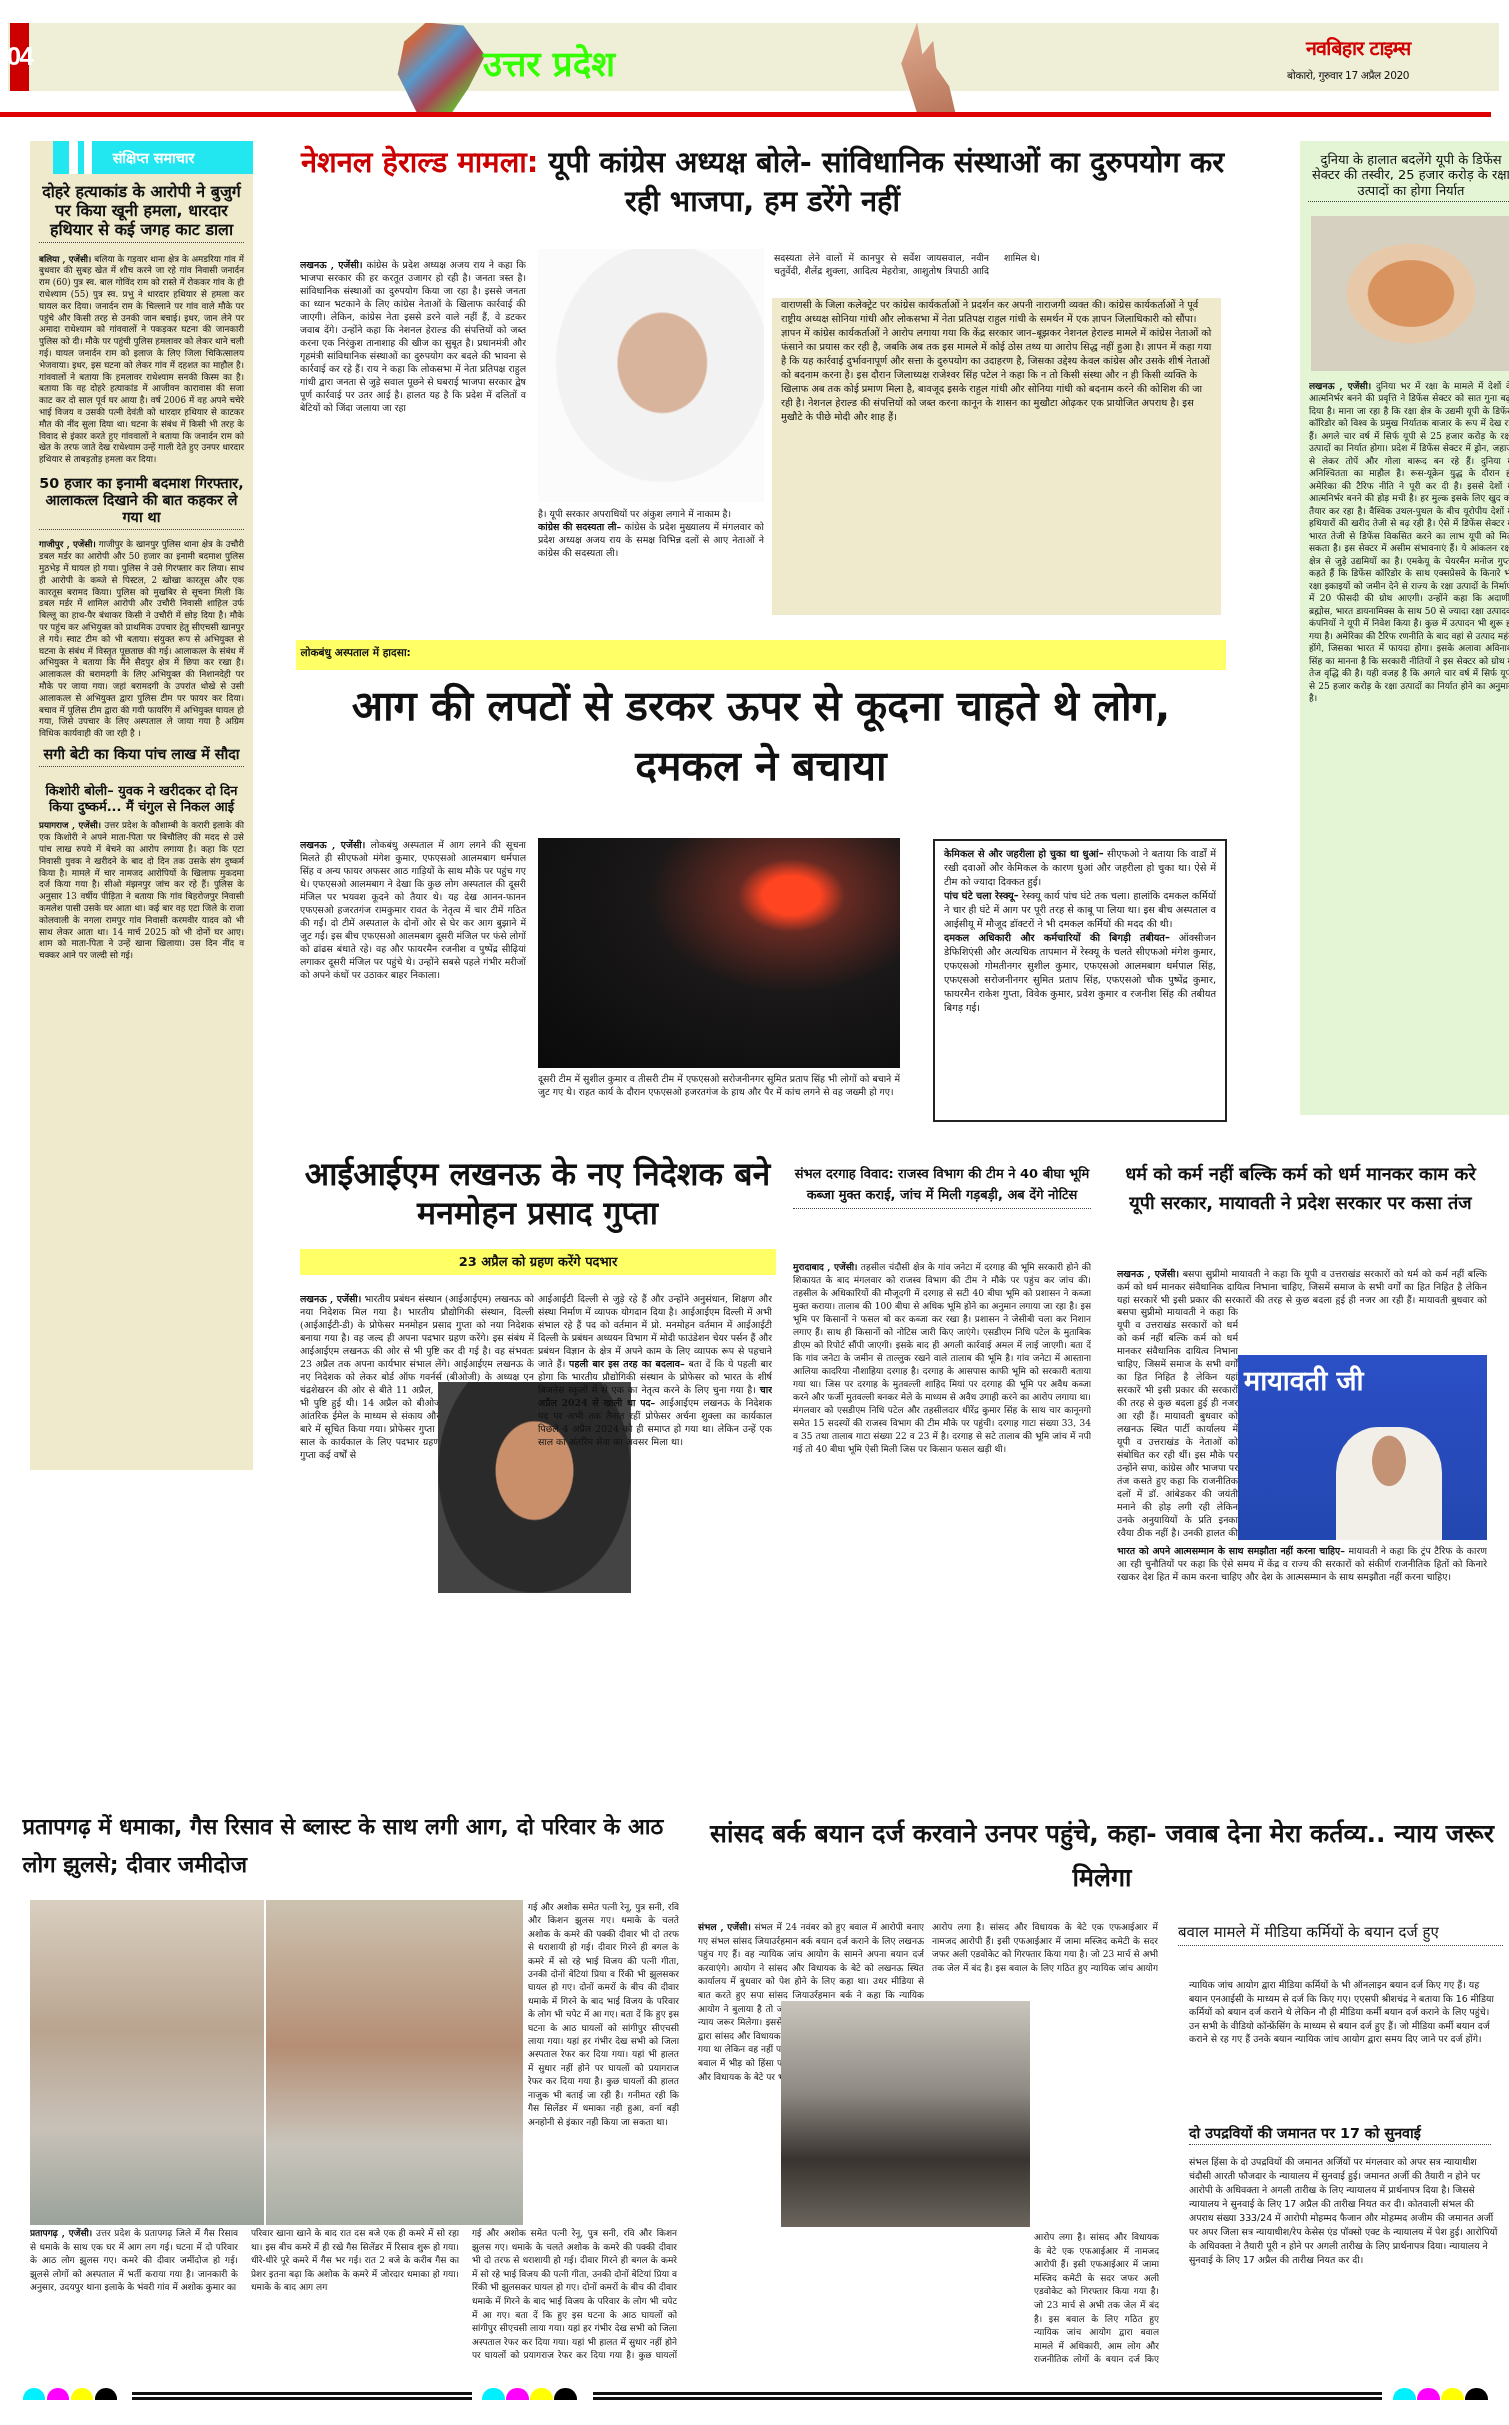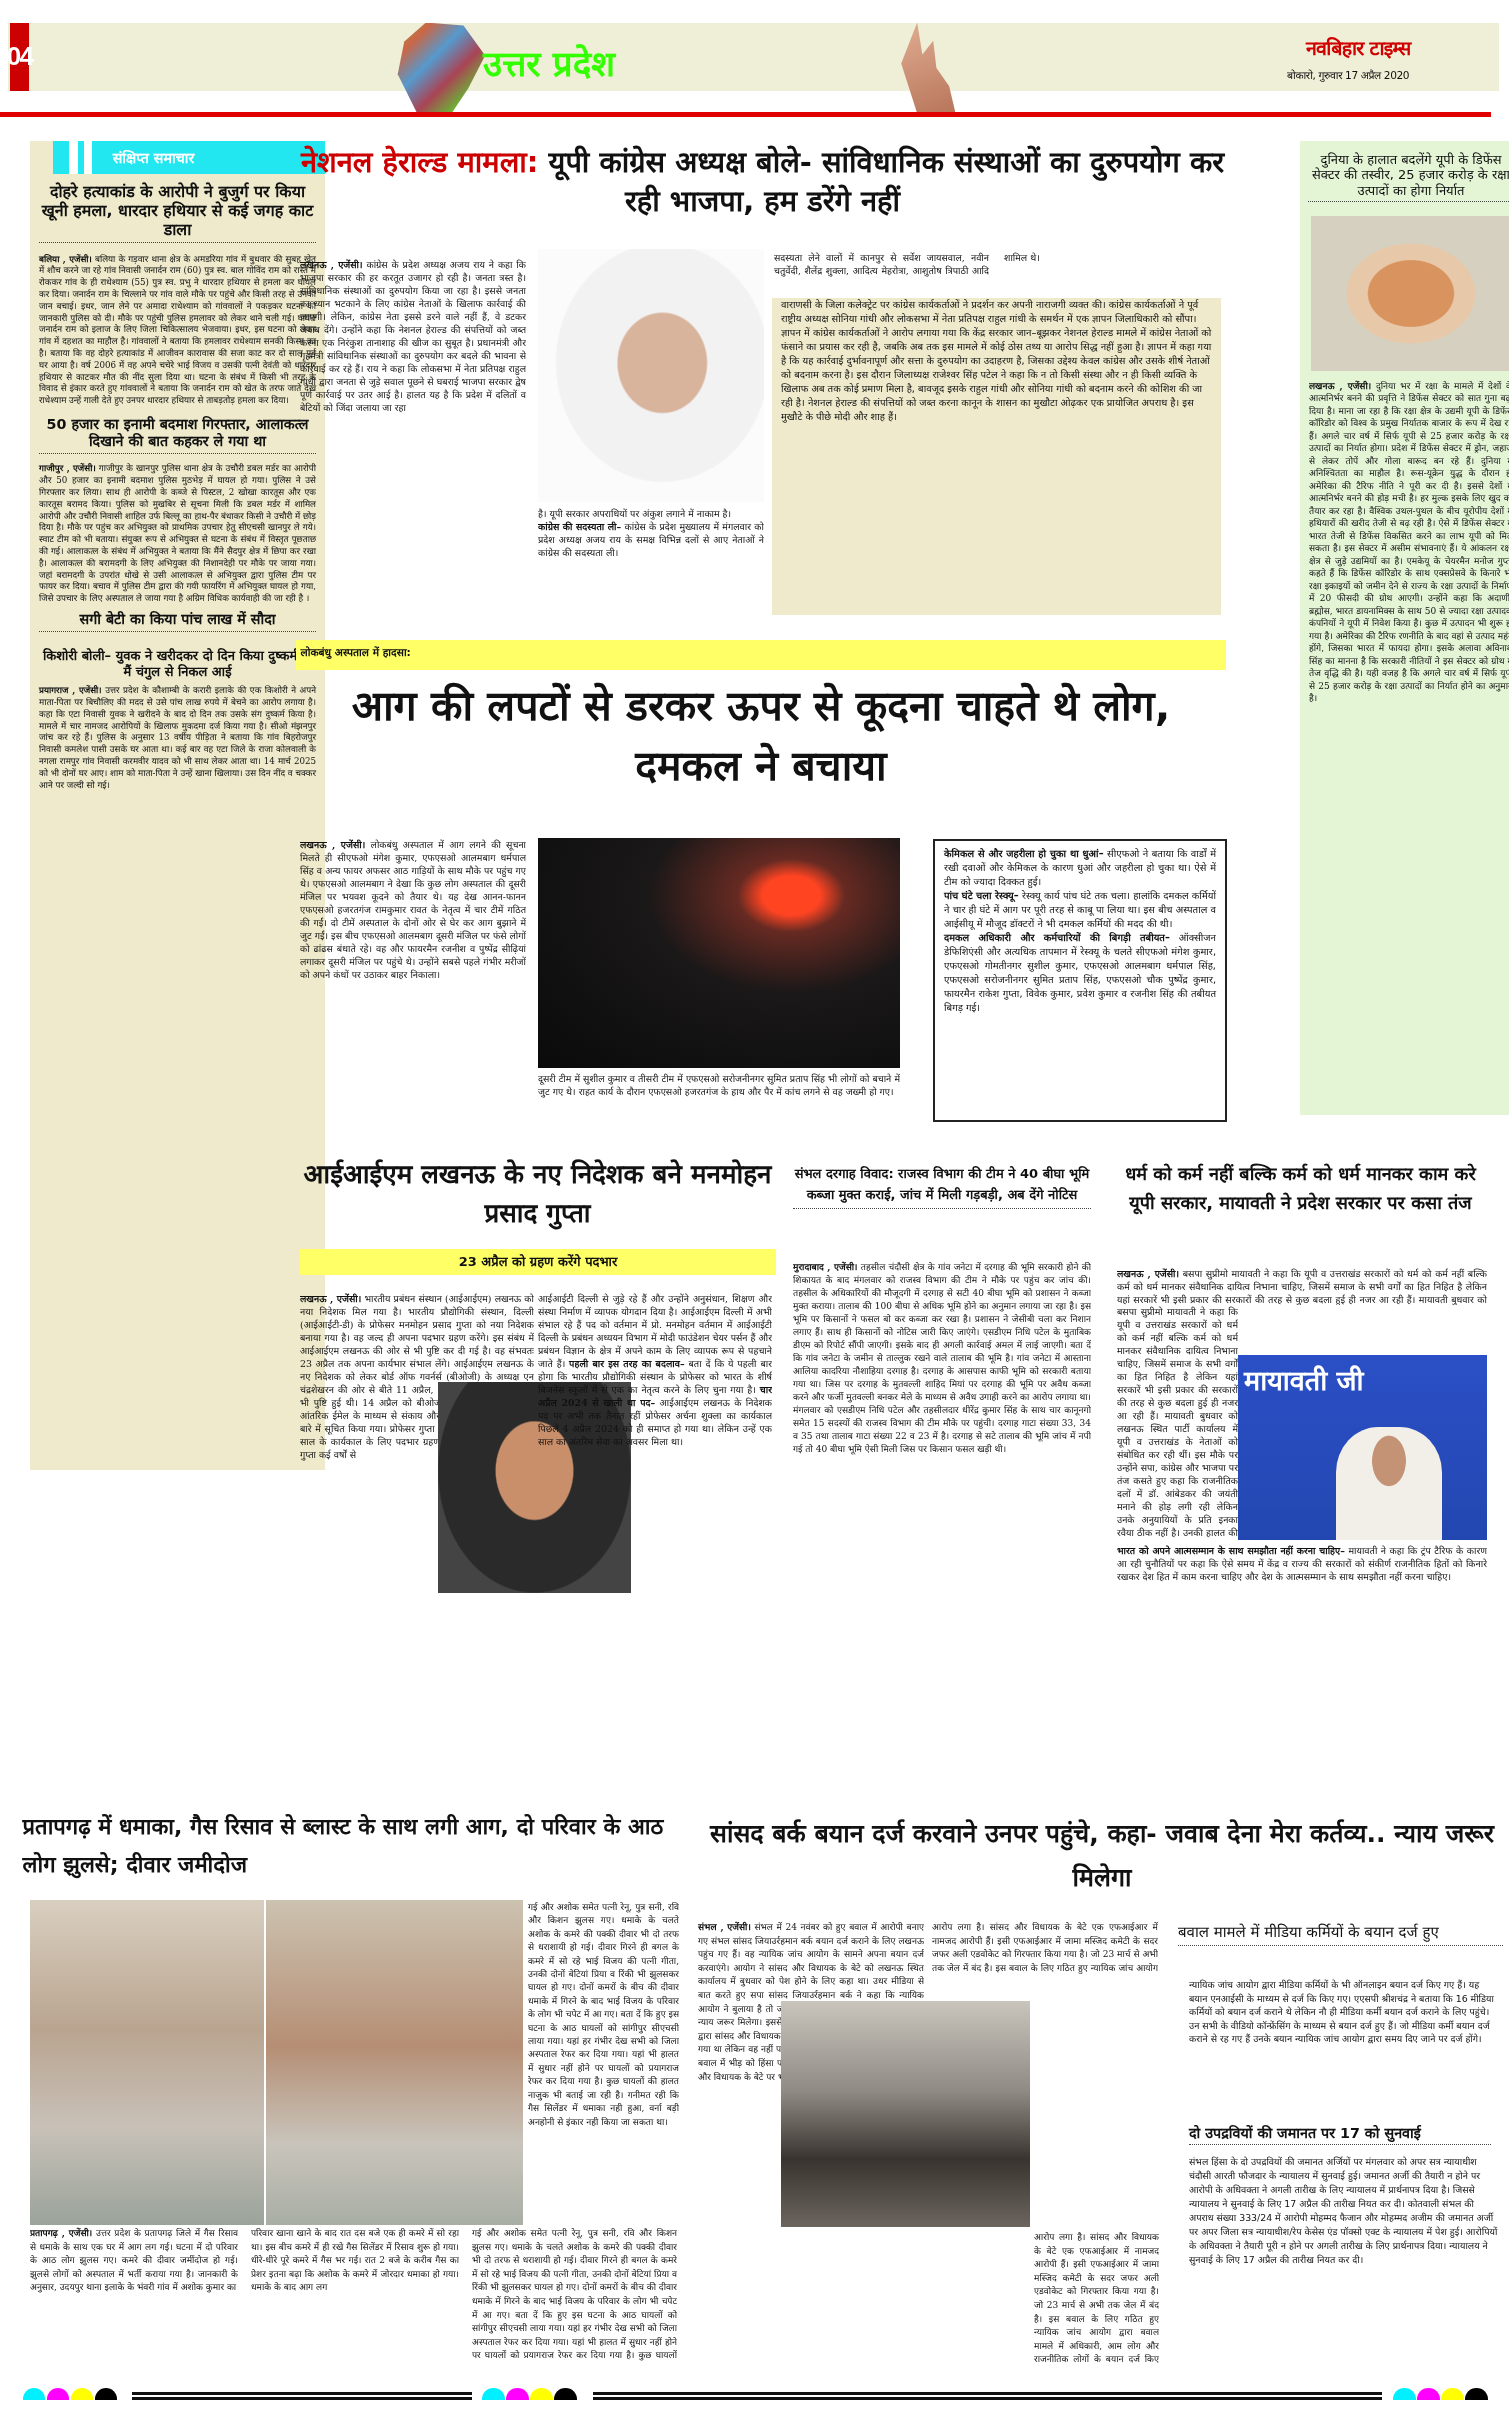--- a/index.html
+++ b/index.html
@@ -24,21 +24,21 @@
 
 <div class="abs masthead"></div>
 <div class="abs pageno">04</div>
 <div class="abs" style="left:393px;top:22.6px;width:94px;height:94px;background:linear-gradient(135deg,#7a5,#c64,#59c,#a45,#6b3,#d9a);clip-path:polygon(35% 0,75% 3%,98% 35%,80% 70%,60% 100%,25% 95%,5% 55%,12% 20%)"></div>
 <div class="abs" style="left:483px;top:39px;color:#33ff00;font:bold 35px 'DejaVu Sans',sans-serif">उत्तर प्रदेश</div>
 <div class="abs" style="left:898px;top:22.6px;width:64px;height:91px;background:linear-gradient(160deg,#e0ad92,#b77459);clip-path:polygon(5% 45%,30% 0,38% 35%,55% 20%,60% 50%,80% 70%,90% 100%,30% 100%)"></div>
 <div class="abs" style="left:1306px;top:34px;color:#d00000;font:bold 19.6px 'DejaVu Sans',sans-serif;letter-spacing:-0.8px">नवबिहार टाइम्स</div>
 <div class="abs" style="left:1287px;top:68px;font:10.6px 'DejaVu Sans',sans-serif;letter-spacing:-0.4px">बोकारो, गुरुवार 17 अप्रैल 2020</div>
 <div class="abs redrule"></div>
 
-<div class="abs" style="left:30px;top:141px;width:295px;height:1329px;background:#eeeacb">
+<div class="abs" style="left:30px;top:141px;width:223px;height:1329px;background:#eeeacb">
   <div style="margin:0 0 0 22.6px;height:33px;background:#22e6f0;display:flex;align-items:center">
     <div style="width:9px;height:33px;background:#fff;margin-left:16.6px"></div>
     <div style="width:7.5px;height:33px;background:#fff;margin-left:6px"></div>
     <div style="color:#fff;font:bold 14.3px 'DejaVu Sans',sans-serif;margin-left:21px">संक्षिप्त समाचार</div>
   </div>
   <div class="hl dots" style="font-size:16px;margin:7.5px 9px 0;padding-bottom:3px">दोहरे हत्याकांड के आरोपी ने बुजुर्ग पर किया खूनी हमला, धारदार हथियार से कई जगह काट डाला</div>
   <div class="col" style="position:relative;margin:10.6px 9px 0;font-size:8.7px;line-height:11.8px"><b>बलिया , एजेंसी।</b> <span>बलिया के गड़वार थाना क्षेत्र के अमडरिया गांव में बुधवार की सुबह खेत में शौच करने जा रहे गांव निवासी जनार्दन राम (60) पुत्र स्व. बाल गोविंद राम को रास्ते में रोककर गांव के ही राधेश्याम (55) पुत्र स्व. प्रभु ने धारदार हथियार से हमला कर घायल कर दिया। जनार्दन राम के चिल्लाने पर गांव वाले मौके पर पहुंचे और किसी तरह से उनकी जान बचाई। इधर, जान लेने पर अमादा राधेश्याम को गांववालों ने पकड़कर घटना की जानकारी पुलिस को दी। मौके पर पहुंची पुलिस हमलावर को लेकर थाने चली गई। घायल जनार्दन राम को इलाज के लिए जिला चिकित्सालय भेजवाया। इधर, इस घटना को लेकर गांव में दहशत का माहौल है। गांववालों ने बताया कि हमलावर राधेश्याम सनकी किस्म का है। बताया कि वह दोहरे हत्याकांड में आजीवन कारावास की सजा काट कर दो साल पूर्व घर आया है। वर्ष 2006 में वह अपने चचेरे भाई विजय व उसकी पत्नी देवंती को धारदार हथियार से काटकर मौत की नींद सुला दिया था। घटना के संबंध में किसी भी तरह के विवाद से इंकार करते हुए गांववालों ने बताया कि जनार्दन राम को खेत के तरफ जाते देख राधेश्याम उन्हें गाली देते हुए उनपर धारदार हथियार से ताबड़तोड़ हमला कर दिया।</span></div>
   <div class="hl dots" style="font-size:14.3px;margin:9px 9px 0;padding-bottom:3px">50 हजार का इनामी बदमाश गिरफ्तार, आलाकत्ल दिखाने की बात कहकर ले गया था</div>
   <div class="col" style="position:relative;margin:9px 9px 0;font-size:8.7px;line-height:11.8px"><b>गाजीपुर , एजेंसी।</b> <span>गाजीपुर के खानपुर पुलिस थाना क्षेत्र के उचौरी डबल मर्डर का आरोपी और 50 हजार का इनामी बदमाश पुलिस मुठभेड़ में घायल हो गया। पुलिस ने उसे गिरफ्तार कर लिया। साथ ही आरोपी के कब्जे से पिस्टल, 2 खोखा कारतूस और एक कारतूस बरामद किया। पुलिस को मुखबिर से सूचना मिली कि डबल मर्डर में शामिल आरोपी और उचौरी निवासी शाहिल उर्फ बिल्लू का हाथ-पैर बंधाकर किसी ने उचौरी में छोड़ दिया है। मौके पर पहुंच कर अभियुक्त को प्राथमिक उपचार हेतु सीएचसी खानपुर ले गये। स्वाट टीम को भी बताया। संयुक्त रूप से अभियुक्त से घटना के संबंध में विस्तृत पूछताछ की गई। आलाकत्ल के संबंध में अभियुक्त ने बताया कि मैंने सैदपुर क्षेत्र में छिपा कर रखा है। आलाकत्ल की बरामदगी के लिए अभियुक्त की निशानदेही पर मौके पर जाया गया। जहां बरामदगी के उपरांत धोखे से उसी आलाकत्ल से अभियुक्त द्वारा पुलिस टीम पर फायर कर दिया। बचाव में पुलिस टीम द्वारा की गयी फायरिंग में अभियुक्त घायल हो गया, जिसे उपचार के लिए अस्पताल ले जाया गया है अग्रिम विधिक कार्यवाही की जा रही है ।</span></div>
   <div class="hl dots" style="font-size:14.3px;margin:6px 9px 16px;padding-bottom:3px">सगी बेटी का किया पांच लाख में सौदा</div>
@@ -66,21 +66,21 @@
 <div class="abs hl" style="left:296px;top:676px;width:930px;font-size:41px;line-height:60px">आग की लपटों से डरकर ऊपर से कूदना चाहते थे लोग, दमकल ने बचाया</div>
 <div class="col" style="left:300px;top:838px;width:226px;height:242px;overflow:hidden"><b>लखनऊ , एजेंसी।</b> <span>लोकबंधु अस्पताल में आग लगने की सूचना मिलते ही सीएफओ मंगेश कुमार, एफएसओ आलमबाग धर्मपाल सिंह व अन्य फायर अफसर आठ गाड़ियों के साथ मौके पर पहुंच गए थे। एफएसओ आलमबाग ने देखा कि कुछ लोग अस्पताल की दूसरी मंजिल पर भयवश कूदने को तैयार थे। यह देख आनन-फानन एफएसओ हजरतगंज रामकुमार रावत के नेतृत्व में चार टीमें गठित की गईं। दो टीमें अस्पताल के दोनों ओर से घेर कर आग बुझाने में जुट गईं। इस बीच एफएसओ आलमबाग दूसरी मंजिल पर फंसे लोगों को ढांढस बंधाते रहे। वह और फायरमैन रजनीश व पुष्पेंद्र सीढ़ियां लगाकर दूसरी मंजिल पर पहुंचे थे। उन्होंने सबसे पहले गंभीर मरीजों को अपने कंधों पर उठाकर बाहर निकाला।</span></div>
 <div class="photo" style="left:538px;top:838px;width:362px;height:230px;background:radial-gradient(ellipse at 70% 25%,#ff4422 0 8%,#662a22 15%,#1a1818 40%,#0a0a0a)"></div>
 <div class="col" style="left:538px;top:1072px;width:362px;height:53px;overflow:hidden">दूसरी टीम में सुशील कुमार व तीसरी टीम में एफएसओ सरोजनीनगर सुमित प्रताप सिंह भी लोगों को बचाने में जुट गए थे। राहत कार्य के दौरान एफएसओ हजरतगंज के हाथ और पैर में कांच लगने से वह जख्मी हो गए।</div>
 <div class="abs boxed" style="left:933px;top:839px;width:294px;height:283px;padding:6px 9px;font:9.8px/14px 'DejaVu Sans',sans-serif;text-align:justify">
   <p><b>केमिकल से और जहरीला हो चुका था धुआं–</b> <span>सीएफओ ने बताया कि वार्डों में रखी दवाओं और केमिकल के कारण धुआं और जहरीला हो चुका था। ऐसे में टीम को ज्यादा दिक्कत हुई।</span></p>
   <p><b>पांच घंटे चला रेस्क्यू–</b> <span>रेस्क्यू कार्य पांच घंटे तक चला। हालांकि दमकल कर्मियों ने चार ही घंटे में आग पर पूरी तरह से काबू पा लिया था। इस बीच अस्पताल व आईसीयू में मौजूद डॉक्टरों ने भी दमकल कर्मियों की मदद की थी।</span></p>
   <p><b>दमकल अधिकारी और कर्मचारियों की बिगड़ी तबीयत–</b> <span>ऑक्सीजन डेफिशिएंसी और अत्यधिक तापमान में रेस्क्यू के चलते सीएफओ मंगेश कुमार, एफएसओ गोमतीनगर सुशील कुमार, एफएसओ आलमबाग धर्मपाल सिंह, एफएसओ सरोजनीनगर सुमित प्रताप सिंह, एफएसओ चौक पुष्पेंद्र कुमार, फायरमैन राकेश गुप्ता, विवेक कुमार, प्रवेश कुमार व रजनीश सिंह की तबीयत बिगड़ गई।</span></p>
 </div>
 
-<div class="abs hl" style="left:296px;top:1155px;width:483px;font-size:26px;line-height:39px">आईआईएम लखनऊ के नए निदेशक बने मनमोहन प्रसाद गुप्ता</div>
+<div class="abs hl" style="left:296px;top:1155px;width:483px;font-size:32px;line-height:39px">आईआईएम लखनऊ के नए निदेशक बने मनमोहन प्रसाद गुप्ता</div>
 <div class="abs yel hl" style="left:300px;top:1249px;width:476px;height:26px;font-size:13px;line-height:26px">23 अप्रैल को ग्रहण करेंगे पदभार</div>
 <div class="col" style="left:300px;top:1292px;width:234px;height:332px;overflow:hidden"><b>लखनऊ , एजेंसी।</b> <span>भारतीय प्रबंधन संस्थान (आईआईएम) लखनऊ को नया निदेशक मिल गया है। भारतीय प्रौद्योगिकी संस्थान, दिल्ली (आईआईटी-डी) के प्रोफेसर मनमोहन प्रसाद गुप्ता को नया निदेशक बनाया गया है। वह जल्द ही अपना पदभार ग्रहण करेंगे। इस संबंध में आईआईएम लखनऊ की ओर से भी पुष्टि कर दी गई है। वह संभवतः 23 अप्रैल तक अपना कार्यभार संभाल लेंगे। आईआईएम लखनऊ के नए निदेशक को लेकर बोर्ड ऑफ गवर्नर्स (बीओजी) के अध्यक्ष एन चंद्रशेखरन की ओर से बीते 11 अप्रैल, 2025 को लिखे गए पत्र से भी पुष्टि हुई थी। 14 अप्रैल को बीओजी सचिव द्वारा प्रसारित एक आंतरिक ईमेल के माध्यम से संकाय और कर्मचारियों को नियुक्ति के बारे में सूचित किया गया। प्रोफेसर गुप्ता 23 अप्रैल, 2025 को पांच साल के कार्यकाल के लिए पदभार ग्रहण करेंगे। बता दें कि प्रोफेसर गुप्ता कई वर्षों से</span></div>
 <div class="photo" style="left:438px;top:1382px;width:193px;height:211px;background:radial-gradient(ellipse at 50% 42%,#c98f6b 0 28%,#2a2a2a 29% 70%,#444 71%);"></div>
 <div class="col" style="left:538px;top:1292px;width:234px;height:332px;overflow:hidden"><span>आईआईटी दिल्ली से जुड़े रहे हैं और उन्होंने अनुसंधान, शिक्षण और संस्था निर्माण में व्यापक योगदान दिया है। आईआईएम दिल्ली में अभी संभाल रहे हैं पद को वर्तमान में प्रो. मनमोहन वर्तमान में आईआईटी दिल्ली के प्रबंधन अध्ययन विभाग में मोदी फाउंडेशन चेयर पर्सन हैं और प्रबंधन विज्ञान के क्षेत्र में अपने काम के लिए व्यापक रूप से पहचाने जाते हैं।</span> <b>पहली बार इस तरह का बदलाव–</b> <span>बता दें कि ये पहली बार होगा कि भारतीय प्रौद्योगिकी संस्थान के प्रोफेसर को भारत के शीर्ष बिजनेस स्कूलों में से एक का नेतृत्व करने के लिए चुना गया है।</span> <b>चार अप्रैल 2024 से खाली था पद–</b> <span>आईआईएम लखनऊ के निदेशक पद पर अभी तक तैनात रहीं प्रोफेसर अर्चना शुक्ला का कार्यकाल पिछले 4 अप्रैल 2024 को ही समाप्त हो गया था। लेकिन उन्हें एक साल का अंतरिम सेवा का अवसर मिला था।</span></div>
 
 <div class="abs hl dots" style="left:793px;top:1163px;width:298px;font-size:13px;line-height:21px;font-weight:bold;padding-bottom:3px">संभल दरगाह विवाद: राजस्व विभाग की टीम ने 40 बीघा भूमि कब्जा मुक्त कराई, जांच में मिली गड़बड़ी, अब देंगे नोटिस</div>
 <div class="col" style="left:793px;top:1261px;width:298px;height:362px;overflow:hidden;font-size:9px;line-height:13px"><b>मुरादाबाद , एजेंसी।</b> <span>तहसील चंदौसी क्षेत्र के गांव जनेटा में दरगाह की भूमि सरकारी होने की शिकायत के बाद मंगलवार को राजस्व विभाग की टीम ने मौके पर पहुंच कर जांच की। तहसील के अधिकारियों की मौजूदगी में दरगाह से सटी 40 बीघा भूमि को प्रशासन ने कब्जा मुक्त कराया। तालाब की 100 बीघा से अधिक भूमि होने का अनुमान लगाया जा रहा है। इस भूमि पर किसानों ने फसल बो कर कब्जा कर रखा है। प्रशासन ने जेसीबी चला कर निशान लगाए हैं। साथ ही किसानों को नोटिस जारी किए जाएंगे। एसडीएम निधि पटेल के मुताबिक डीएम को रिपोर्ट सौंपी जाएगी। इसके बाद ही अगली कार्रवाई अमल में लाई जाएगी। बता दें कि गांव जनेटा के जमीन से ताल्लुक रखने वाले तालाब की भूमि है। गांव जनेटा में आस्ताना आलिया कादरिया नौशाहिया दरगाह है। दरगाह के आसपास काफी भूमि को सरकारी बताया गया था। जिस पर दरगाह के मुतवल्ली शाहिद मियां पर दरगाह की भूमि पर अवैध कब्जा करने और फर्जी मुतवल्ली बनकर मेले के माध्यम से अवैध उगाही करने का आरोप लगाया था। मंगलवार को एसडीएम निधि पटेल और तहसीलदार धीरेंद्र कुमार सिंह के साथ चार कानूनगो समेत 15 सदस्यों की राजस्व विभाग की टीम मौके पर पहुंची। दरगाह गाटा संख्या 33, 34 व 35 तथा तालाब गाटा संख्या 22 व 23 में है। दरगाह से सटे तालाब की भूमि जांच में नपी गई तो 40 बीघा भूमि ऐसी मिली जिस पर किसान फसल खड़ी थी।</span></div>
 
 <div class="abs hl" style="left:1110px;top:1159px;width:381px;font-size:18px;line-height:29px">धर्म को कर्म नहीं बल्कि कर्म को धर्म मानकर काम करे यूपी सरकार, मायावती ने प्रदेश सरकार पर कसा तंज</div>
 <div class="col" style="left:1117px;top:1267px;width:370px;height:38px;overflow:hidden"><b>लखनऊ , एजेंसी।</b> <span>बसपा सुप्रीमो मायावती ने कहा कि यूपी व उत्तराखंड सरकारों को धर्म को कर्म नहीं बल्कि कर्म को धर्म मानकर संवैधानिक दायित्व निभाना चाहिए, जिसमें समाज के सभी वर्गों का हित निहित है लेकिन यहां सरकारें भी इसी प्रकार की सरकारों की तरह से कुछ बदला हुई ही नजर आ रही हैं। मायावती बुधवार को लखनऊ स्थित पार्टी कार्यालय में यूपी व उत्तराखंड के नेताओं को संबोधित कर रही थीं। इस मौके पर उन्होंने सपा, कांग्रेस और भाजपा पर तंज कसते हुए कहा कि राजनीतिक दलों में डॉ. आंबेडकर की जयंती मनाने की होड़ लगी रही लेकिन उनके अनुयायियों के प्रति इनका रवैया ठीक नहीं है। उनकी हालत की जा रही है और आंबेडकर की प्रतिमाओं को तोड़ा जा रहा है। मायावती ने यूपी व उत्तराखंड के पार्टी संगठन की समीक्षा की और दो मार्च को बैठक में दिए गए दिशा-निर्देशों की प्रगति रिपोर्ट भी ली।</span></div>

